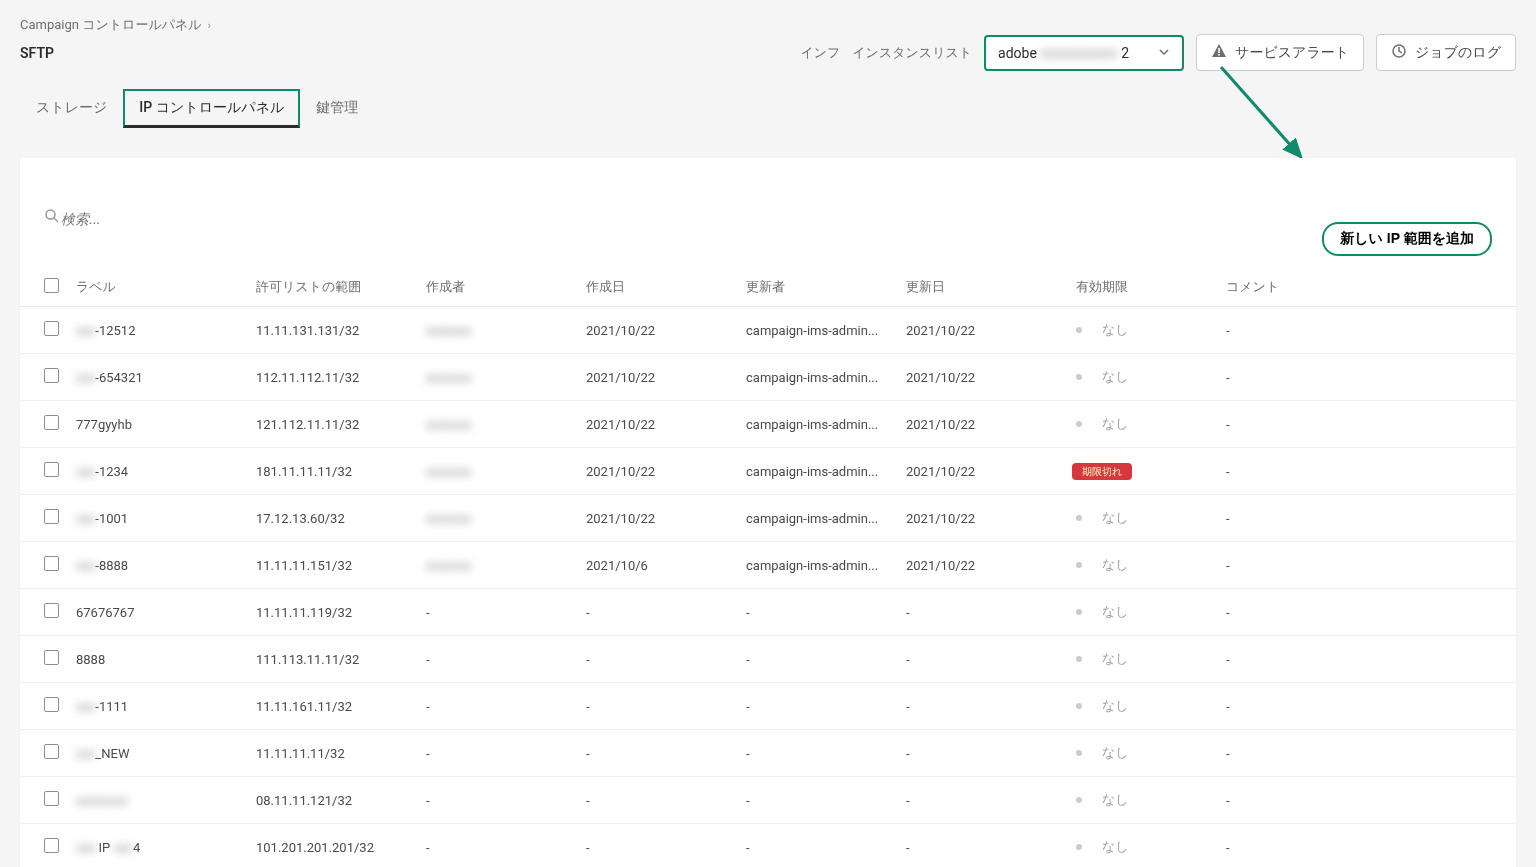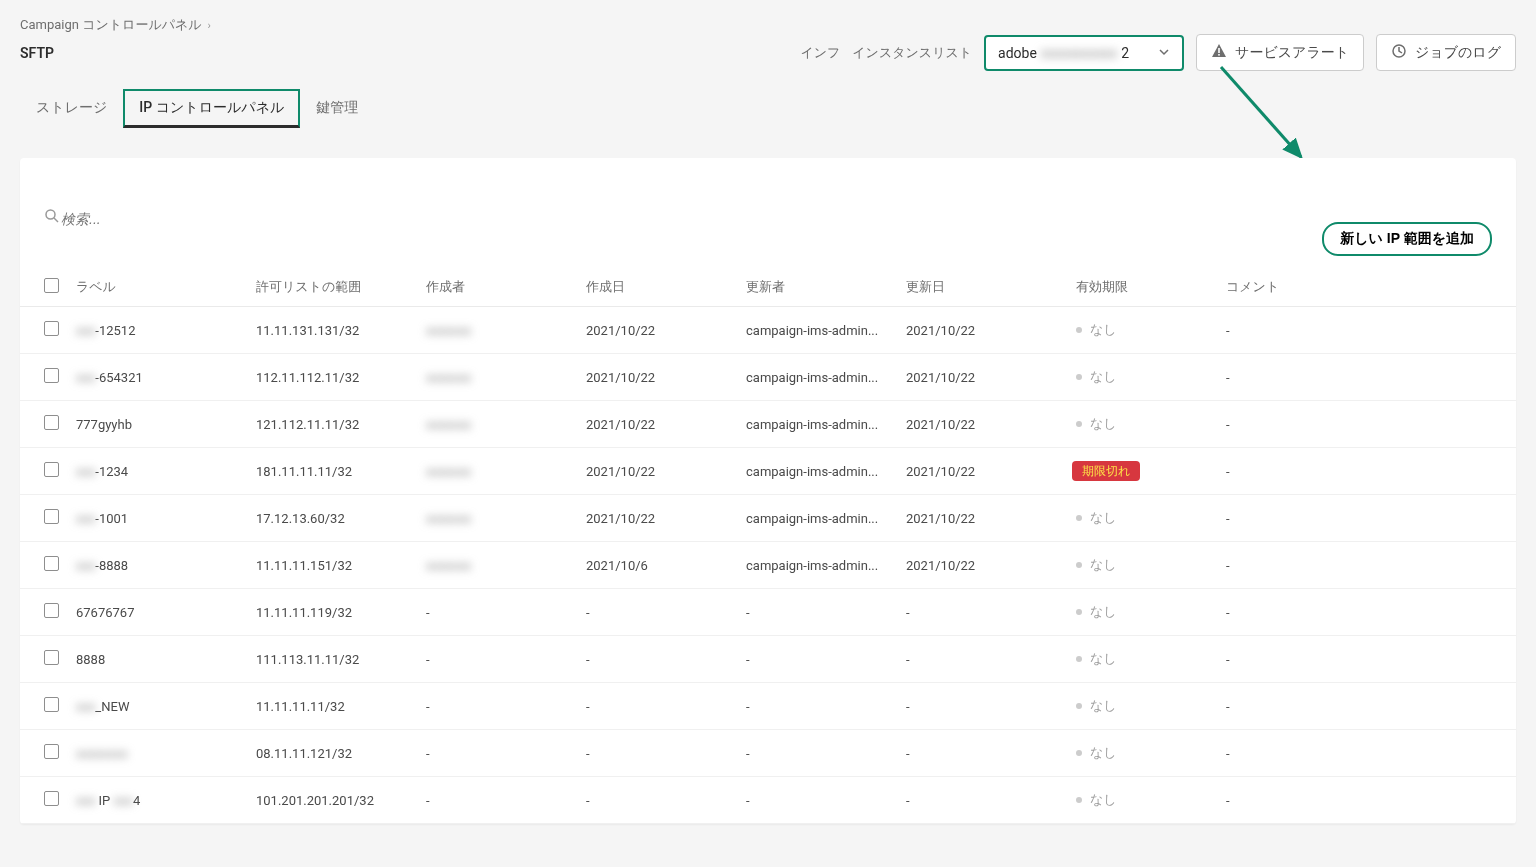--- a/index.html
+++ b/index.html
@@ -23,23 +23,23 @@
 .card-top { display: flex; justify-content: space-between; align-items: center; padding: 0 24px 12px; }
 .search { display: flex; align-items: flex-end; gap: 1px; color: #999; }
 .search input { border: none; outline: none; font-size: 14px; font-style: italic; color: #888; width: 200px; }
 .add-btn { border: 2px solid #0f8a6a; border-radius: 16px; padding: 6px 16px; background: #fff; font-weight: 600; font-size: 14px; cursor: pointer; margin-top: 44px; }
 table { width: 100%; border-collapse: collapse; }
 th { text-align: left; padding: 10px 8px; font-weight: 400; color: #6e6e6e; font-size: 13px; border-bottom: 1px solid #eaeaea; }
 td { padding: 14px 8px; border-bottom: 1px solid #f0f0f0; font-size: 13px; color: #4a4a4a; }
 th:first-child, td:first-child { padding-left: 24px; width: 48px; }
 .chk { width: 15px; height: 15px; border: 1.5px solid #8e8e8e; border-radius: 2px; display: inline-block; }
 .blur-txt { filter: blur(4px); color: #888; display: inline-block; }
-.status { display: flex; align-items: center; gap: 8px; color: #9e9e9e; }
+.status { display: flex; align-items: center; gap: 20px; color: #9e9e9e; }
 .dot { width: 6px; height: 6px; border-radius: 50%; background: #ccc; display: inline-block; }
-.badge-expired { background: #d7373f; color: #fde047; padding: 3px 10px; border-radius: 4px; font-size: 12px; margin-left: -4px; }
+.badge-expired { background: #d7373f; color: #fef9c3; padding: 3px 10px; border-radius: 4px; font-size: 10px; margin-left: -4px; }
 .col-label { width: 180px; }
 .col-range { width: 170px; }
 .col-creator { width: 160px; }
 .col-created { width: 160px; }
 .col-updater { width: 160px; }
 .col-updated { width: 170px; }
 .col-expiry { width: 150px; }
 </style>
 </head>
 <body>
@@ -241,20 +241,36 @@
           <td>
             <span class="status">
               <span class="dot"></span>
               <span>なし</span>
             </span>
           </td>
           <td>-</td>
         </tr>
         <tr>
           <td><span class="chk"></span></td>
+          <td><span class="blur-txt">xxx</span>-1111</td>
+          <td>11.11.161.11/32</td>
+          <td>-</td>
+          <td>-</td>
+          <td>-</td>
+          <td>-</td>
+          <td>
+            <span class="status">
+              <span class="dot"></span>
+              <span>なし</span>
+            </span>
+          </td>
+          <td>-</td>
+        </tr>
+        <tr>
+          <td><span class="chk"></span></td>
           <td><span class="blur-txt">xxx</span>_NEW</td>
           <td>11.11.11.11/32</td>
           <td>-</td>
           <td>-</td>
           <td>-</td>
           <td>-</td>
           <td>
             <span class="status">
               <span class="dot"></span>
               <span>なし</span>

